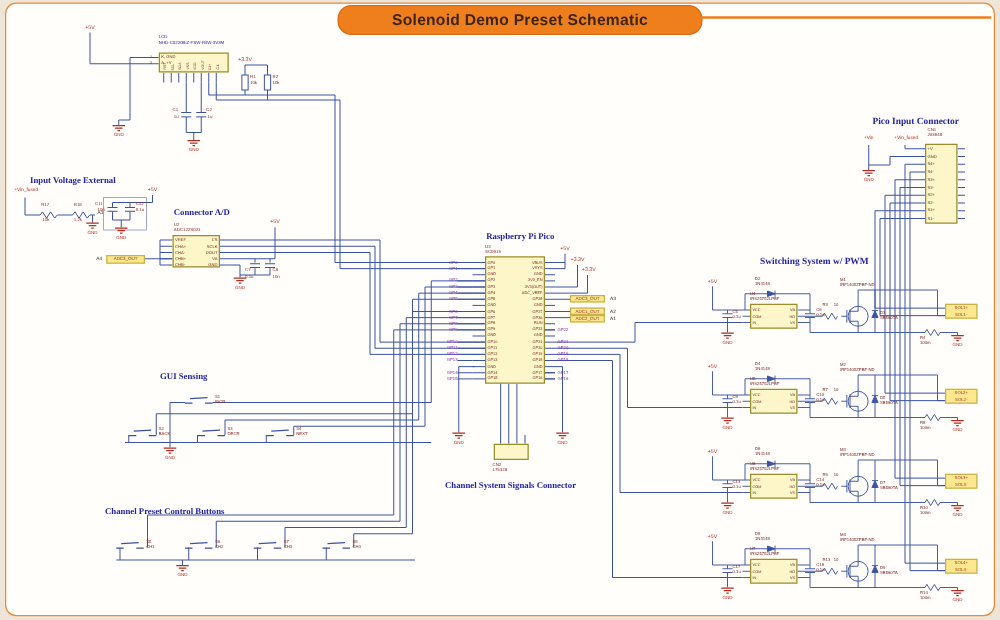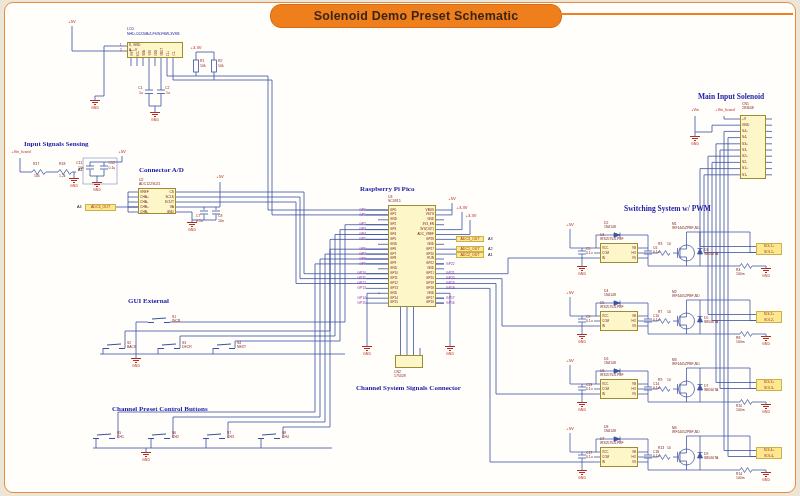--- a/index.html
+++ b/index.html
@@ -298,21 +298,21 @@
 <div class="pflag" style="left:186px;top:45px;width:20px">+3.3V</div>
 <div class="ref" style="left:200px;top:60px">R1</div>
 <div class="ref" style="left:200px;top:64.5px">10k</div>
 <div class="ref" style="left:218px;top:60px">R2</div>
 <div class="ref" style="left:218px;top:64.5px">10k</div>
 <div class="ref" style="left:138px;top:87px">C1</div>
 <div class="ref" style="left:139px;top:91.5px">1u</div>
 <div class="ref" style="left:165px;top:87px">C2</div>
 <div class="ref" style="left:166px;top:91.5px">1u</div>
 
-<div class="stitle" style="left:24px;top:140px">Input Signals Sensing</div>
+<div class="stitle" style="left:24px;top:140px">Input Voltage External</div>
 <div class="pflag" style="left:2px;top:150px;width:38px;font-size:3.8px">+Vin_fused</div>
 <div class="ref" style="left:33px;top:163px">R17</div>
 <div class="ref" style="left:34px;top:175px">10k</div>
 <div class="ref" style="left:59px;top:163px">R18</div>
 <div class="ref" style="left:59px;top:175px">1.2k</div>
 <div class="blk" style="left:78px;top:168px">A1</div>
 <div class="pflag" style="left:114px;top:149px;width:16px">+5V</div>
 <div class="ref" style="left:76px;top:162px">C11</div>
 <div class="ref" style="left:78px;top:166.5px">10n</div>
 <div class="ref" style="left:108.5px;top:162px">C12</div>
@@ -339,21 +339,21 @@
     <span class="ad-row">DOUT</span>
     <span class="ad-row">VA</span>
     <span class="ad-row">GND</span>
   </div>
 <div class="pflag" style="left:212px;top:174px;width:16px">+5V</div>
 <div class="ref" style="left:196px;top:215px">C7</div>
 <div class="ref" style="left:196px;top:219.5px">0.1u</div>
 <div class="ref" style="left:218px;top:215px">C8</div>
 <div class="ref" style="left:218px;top:219.5px">10n</div>
 
-<div class="stitle" style="left:360px;top:185px">Raspberry Pi Pico</div>
+<div class="stitle" style="left:389px;top:185px">Raspberry Pi Pico</div>
 <div class="ref" style="left:388px;top:196px">U3</div>
 <div class="ref" style="left:388px;top:200px">SC0915</div>
 <div class="chip" style="left:388px;top:205px;width:48px;height:102px"></div>
 <div style="position:absolute;left:390px;top:207.5px">
 
 <span class="pp-row">GP0</span>
     <span class="pp-row">GP1</span>
     <span class="pp-row">GND</span>
     <span class="pp-row">GP2</span>
     <span class="pp-row">GP3</span>
@@ -428,21 +428,21 @@
 <div class="pflag" style="left:444px;top:196px;width:16px">+5V</div>
 <div class="pflag" style="left:454px;top:205px;width:16px">+3.3V</div>
 <div class="pflag" style="left:463px;top:213px;width:16px">+3.3V</div>
 <div class="nlabel" style="left:456px;top:236.4px;width:28px;height:6px">ADC3_OUT</div>
 <div class="blk" style="left:488px;top:237.4px">A3</div>
 <div class="nlabel" style="left:456px;top:246.2px;width:28px;height:6px">ADC1_OUT</div>
 <div class="blk" style="left:488px;top:247.2px">A2</div>
 <div class="nlabel" style="left:456px;top:252.1px;width:28px;height:6px">ADC2_OUT</div>
 <div class="blk" style="left:488px;top:253.1px">A1</div>
 
-<div class="stitle" style="left:128px;top:297px">GUI External</div>
+<div class="stitle" style="left:128px;top:297px">GUI Sensing</div>
 <div class="gbtn" style="left:148px;top:316px">
   <div class="btnsym">
       <i></i>
     </div>
   <div class="btnlabel">
     <div>S1</div>
     <div>INCR</div>
   </div>
 </div>
 <div class="gbtn" style="left:103px;top:342px">
@@ -466,21 +466,21 @@
 <div class="gbtn" style="left:213px;top:342px">
   <div class="btnsym">
       <i></i>
     </div>
   <div class="btnlabel">
     <div>S4</div>
     <div>NEXT</div>
   </div>
 </div>
 
-<div class="stitle" style="left:112px;top:405px">Channel Preset Control Buttons</div>
+<div class="stitle" style="left:84px;top:405px">Channel Preset Control Buttons</div>
 <div id="preset-row">
 
     <div class="pitem">
       <div class="btnsym">
         <i></i>
       </div>
       <div class="btnlabel">
         <div>S5</div>
         <div>CH1</div>
       </div>
@@ -515,41 +515,41 @@
         <div>CH4</div>
       </div>
     </div>
   </div>
 
 <div class="chip" style="left:395px;top:355px;width:28px;height:13px"></div>
 <div class="ref" style="left:394px;top:371px">CN2</div>
 <div class="ref" style="left:394px;top:375px">175328</div>
 <div class="stitle" style="left:356px;top:384px">Channel System Signals Connector</div>
 
-<div class="stitle" style="left:698px;top:92px;font-size:7.5px">Main Input Solenoid</div>
+<div class="stitle" style="left:698px;top:92px;font-size:7.5px">Pico Input Connector</div>
 <div class="pflag" style="left:685px;top:108px;width:20px;font-size:3.8px">+Vin</div>
 <div class="pflag" style="left:706px;top:108px;width:38px;font-size:3.8px">+Vin_fused</div>
 <div class="ref" style="left:742px;top:103px">CN1</div>
 <div class="ref" style="left:742px;top:107px">283648</div>
 <div class="chip" style="left:740px;top:115px;width:26px;height:64px"></div>
 <div style="position:absolute;left:742px;top:115.9px">
 
 <span class="mc-row">+V</span>
     <span class="mc-row">GND</span>
     <span class="mc-row">S4+</span>
     <span class="mc-row">S4-</span>
     <span class="mc-row">S3+</span>
     <span class="mc-row">S3-</span>
     <span class="mc-row">S2+</span>
     <span class="mc-row">S2-</span>
     <span class="mc-row">S1+</span>
     <span class="mc-row">S1-</span>
   </div>
 
-<div class="stitle" style="left:624px;top:204px;font-size:7.5px">Switching System w/ PWM</div>
+<div class="stitle" style="left:608px;top:204px;font-size:7.5px">Switching System w/ PWM</div>
 <div id="channels">
 
     <div class="sw-channel" style="top: 222px;">
       <svg class="ch-svg" viewBox="0 0 238 68">
         <g fill="none" stroke="#3b52a3" stroke-width="0.75">
           <path d="M10 7 V26 H40 M34 31 H40 M34 36 H40"></path>
           <path d="M22 26 V29 M18 29 H26 M18 32 H26 M22 32 V44"></path>
           <path d="M36 26 V13 H88 V26"></path>
           <path d="M60 10.5 V15.5"></path>
           <path d="M78 26 H84 M78 31 H84 M78 36 H84"></path>

